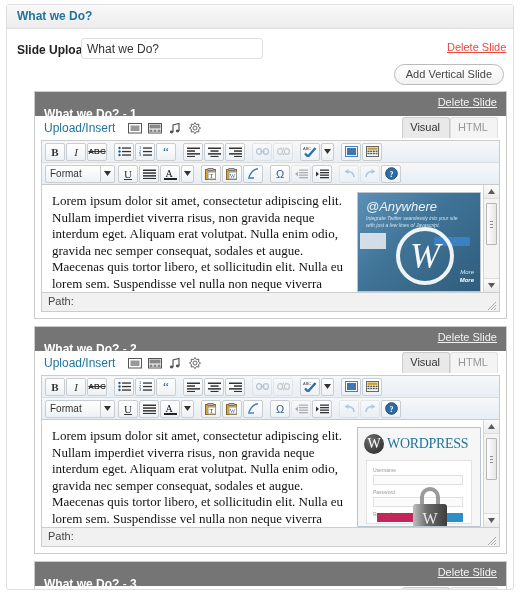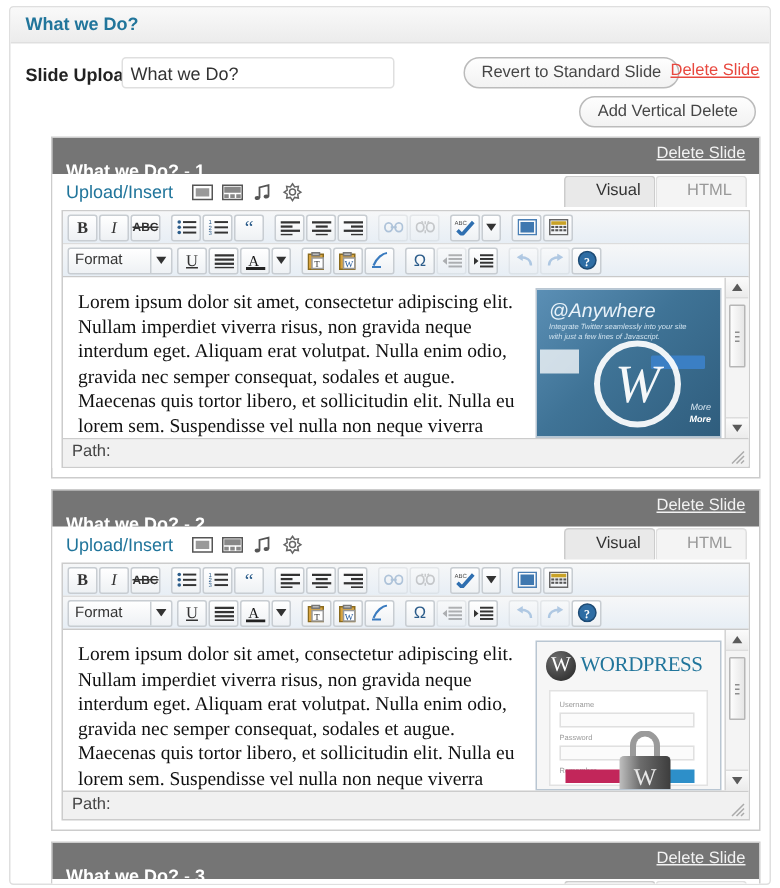--- a/index.html
+++ b/index.html
@@ -99,21 +99,21 @@
   .media-label {
     font-size:12px; color:#21759b; font-weight:normal;
     position:absolute; left:9px; top:5px;
   }
   .media-icons { position:absolute; left:93px; top:5px; display:flex; gap:6px; }
   .micon { width:14px; height:14px; display:block; cursor:pointer; }
 
   .tabs { position:absolute; right:8px; top:1px; display:flex; }
   .tab {
     font-size:11px; color:#666;
-    padding:3px 9px 4px 20px;
+    padding:3px 9px 4px 7px;
     border:1px solid #dfdfdf; border-bottom:none;
     border-radius:3px 3px 0 0;
     background:#f1f1f1;
     cursor:pointer; line-height:13px;
   }
   .tab.active { background:#e9e9e9; color:#333; border-color:#ccc; }
   .tab.inactive { color:#999; background:#f4f4f4; }
 
   .tinymce {
     margin:0 6px 0 6px;
@@ -292,26 +292,25 @@
 
 <div class="postbox">
 
   <div class="postbox-header">
     <span>What we Do?</span>
   </div>
 
   <div class="title-row">
     <span class="slide-title-label">Slide Upload:</span>
     <input class="slide-title-input" type="text" value="What we Do?" style="">
-    <span class="btn-pill revert-btn">Revert to Standard Slide</span>
     <span class="delete-slide-top">Delete Slide</span>
   </div>
 
   <div class="addvert-row">
-    <span class="btn-pill addvert-btn">Add Vertical Delete</span>
+    <span class="btn-pill addvert-btn">Add Vertical Slide</span>
   </div>
 
   <div class="slides">
 
     <div class="slide" style="top:0px; height:228px;">
       <div class="slide-head">
         <span class="sname">What we Do?</span><span> - </span><span class="snum">1</span>
         <span class="del">Delete Slide</span>
       </div>
       <div class="ed-wrap">

